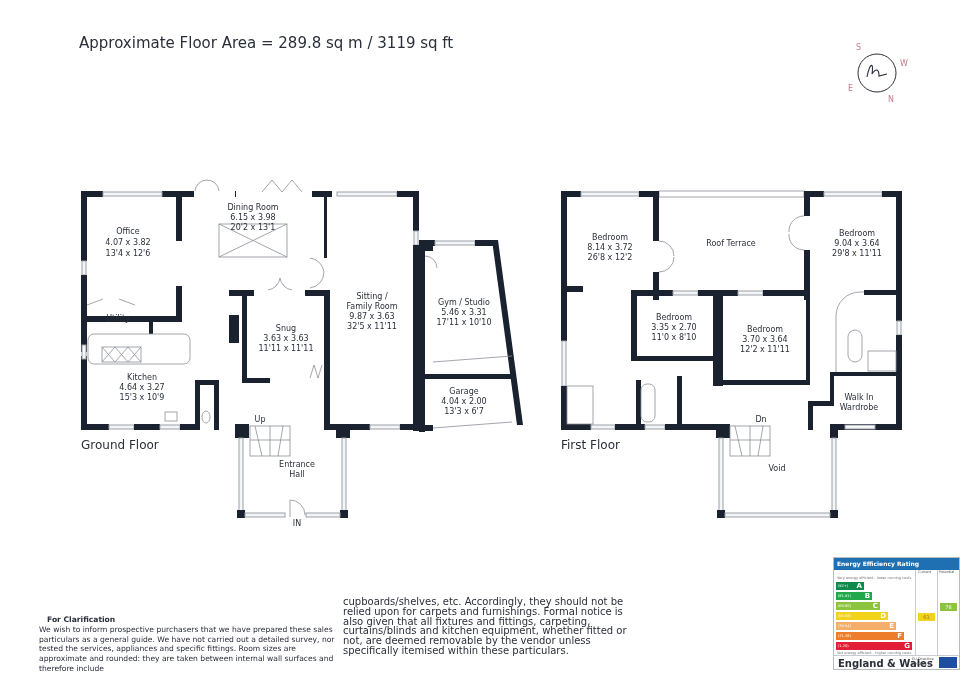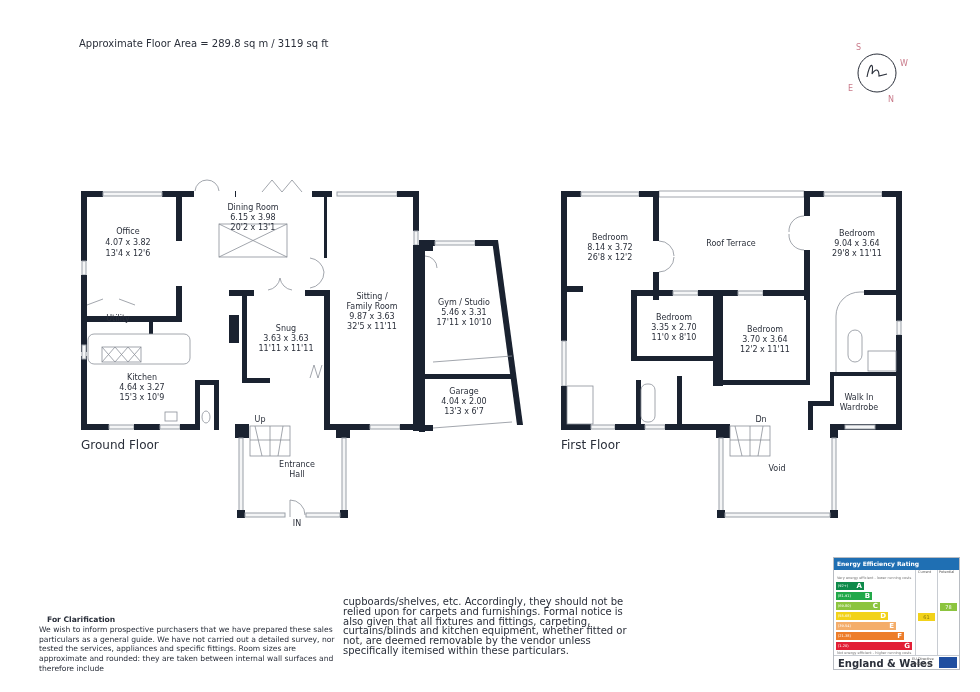--- a/index.html
+++ b/index.html
@@ -1,17 +1,17 @@
 <!DOCTYPE html>
 <html><head>
 <meta charset="utf-8">
 <style>
   html, body { margin:0; padding:0; background:#ffffff; }
   body { width:980px; height:692px; position:relative; overflow:hidden; font-family:"DejaVu Sans", sans-serif; color:#2a2f3a; }
-  .area-info { position:absolute; left:79px; top:38px; font-size:10px; line-height:11.5px; color:#2a2f3a; }
+  .area-info { position:absolute; left:79px; top:38px; font-size:15px; line-height:11.5px; color:#2a2f3a; }
   .area-info div { white-space:nowrap; }
   .compass { position:absolute; left:843px; top:40px; width:70px; height:65px; }
   .plan { position:absolute; left:0; top:0; width:980px; height:610px; }
   .room-label { font-family:"DejaVu Sans", sans-serif; font-size:8px; fill:#2a2f3a; text-anchor:middle; }
   .floor-label { font-family:"DejaVu Sans", sans-serif; font-size:12px; fill:#2a2f3a; }
   .wall { fill:#1a2230; }
   .thin { stroke:#8a8f98; stroke-width:0.8; fill:none; }
   .win { stroke:#9aa0a8; stroke-width:1; fill:#f4f5f6; }
   .clar { position:absolute; left:39px; top:615px; width:305px; font-size:7.6px; line-height:9.8px; color:#2a2f3a; }
   .clar-title { font-weight:bold;padding-left:8px; }

